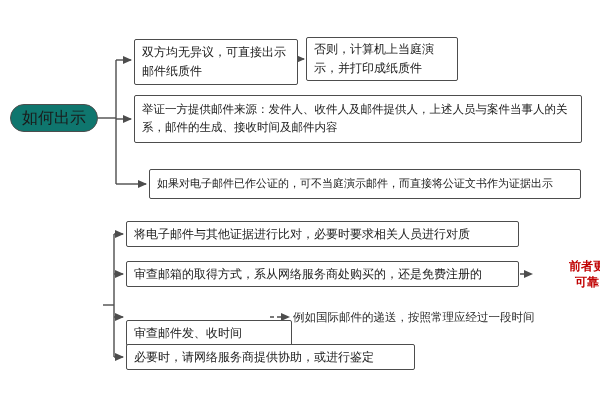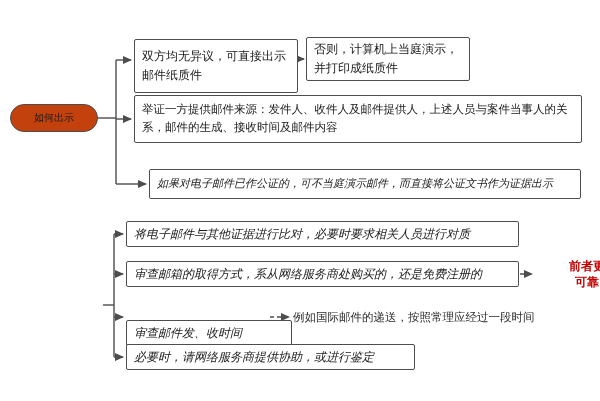--- a/index.html
+++ b/index.html
@@ -20,48 +20,48 @@
     box-sizing:border-box;
     display:flex;
     align-items:center;
     padding:3px 7px;
     font-size:12px;
     line-height:1.55;
     text-align:left;
   }
   .stadium{
     position:absolute;
-    background:#c2410c;
+    background:#0f766e;
     border:1.5px solid #4d4d4d;
     border-radius:15px;
     box-sizing:border-box;
     display:flex;
     align-items:center;
     justify-content:center;
-    font-size:10px;
+    font-size:16px;
   }
-  .nowrap{white-space:nowrap;font-style:italic;}
+  .nowrap{white-space:nowrap;}
   .plain-note{
     position:absolute;
     font-size:11.5px;
     color:#2b2b2b;
     white-space:nowrap;
   }
   .red-note{
     position:absolute;
     color:#c00000;
     font-weight:bold;
     font-size:12px;
     line-height:1.35;
     text-align:center;
   }
   
   #n-present    {left:10px;  top:104px; width:88px;  height:28px;}
-  #b-direct     {left:134px; top:39px;  width:164px; height:54px;}
-  #b-otherwise  {left:306px; top:37px;  width:164px; height:44px;}
+  #b-direct     {left:134px; top:39px;  width:164px; height:46px;}
+  #b-otherwise  {left:306px; top:37px;  width:152px; height:44px;}
   #b-source     {left:134px; top:95px;  width:448px; height:48px; font-size:11.5px;font-family:Liberation Mono, monospace;}
   #b-notarized  {left:149px; top:169px; width:432px; height:30px; font-size:11px;}
   #n-judge      {left:6px;   top:291px; width:97px;  height:28px;}
   #b-compare    {left:126px; top:221px; width:393px; height:26px;}
   #b-mailbox    {left:126px; top:261px; width:393px; height:26px;}
   #t-mailboxnote{left:535px; top:258px; width:44px;margin-left:30px;}
   #b-time       {left:126px; top:320px; width:166px; height:26px;}
   #t-timenote   {left:293px; top:310px;}
   #b-assist     {left:126px; top:344px; width:289px; height:26px;}
 </style>

